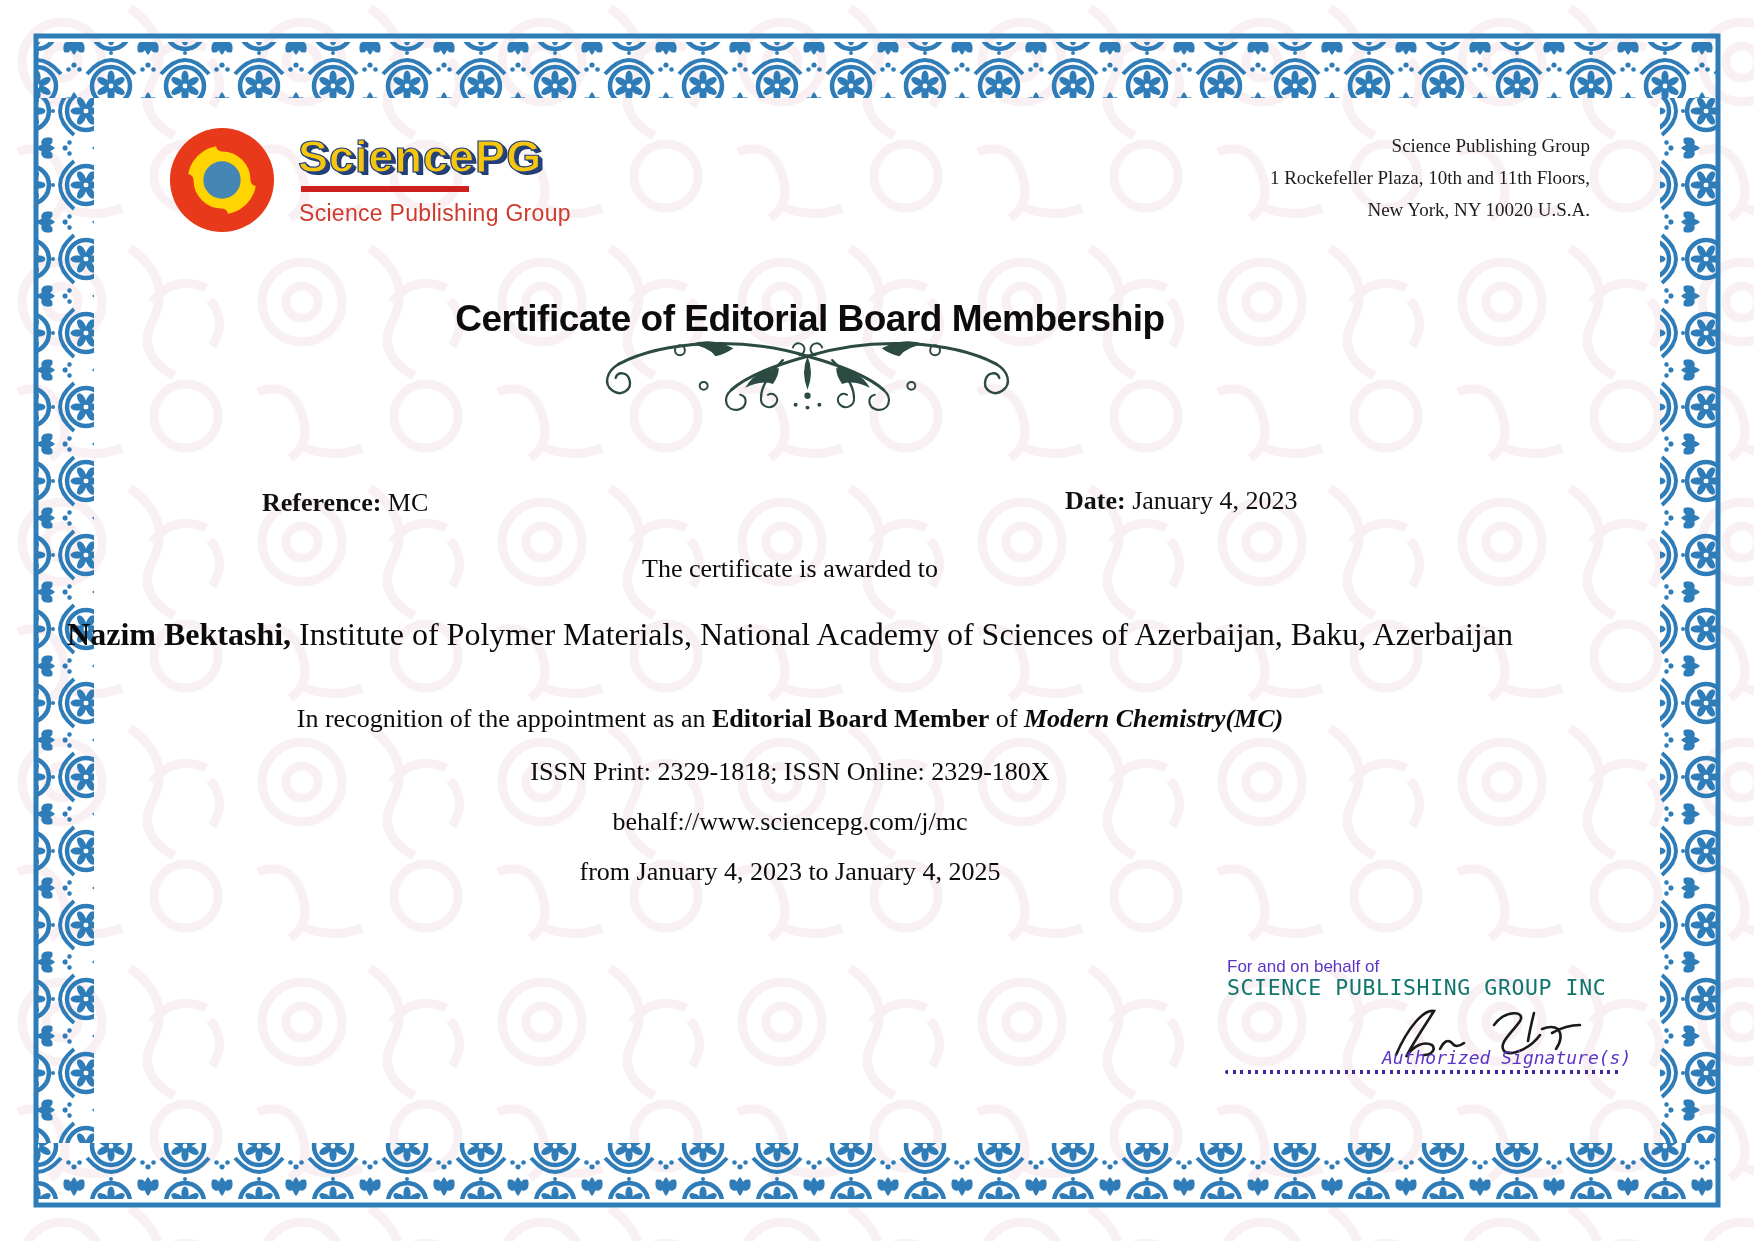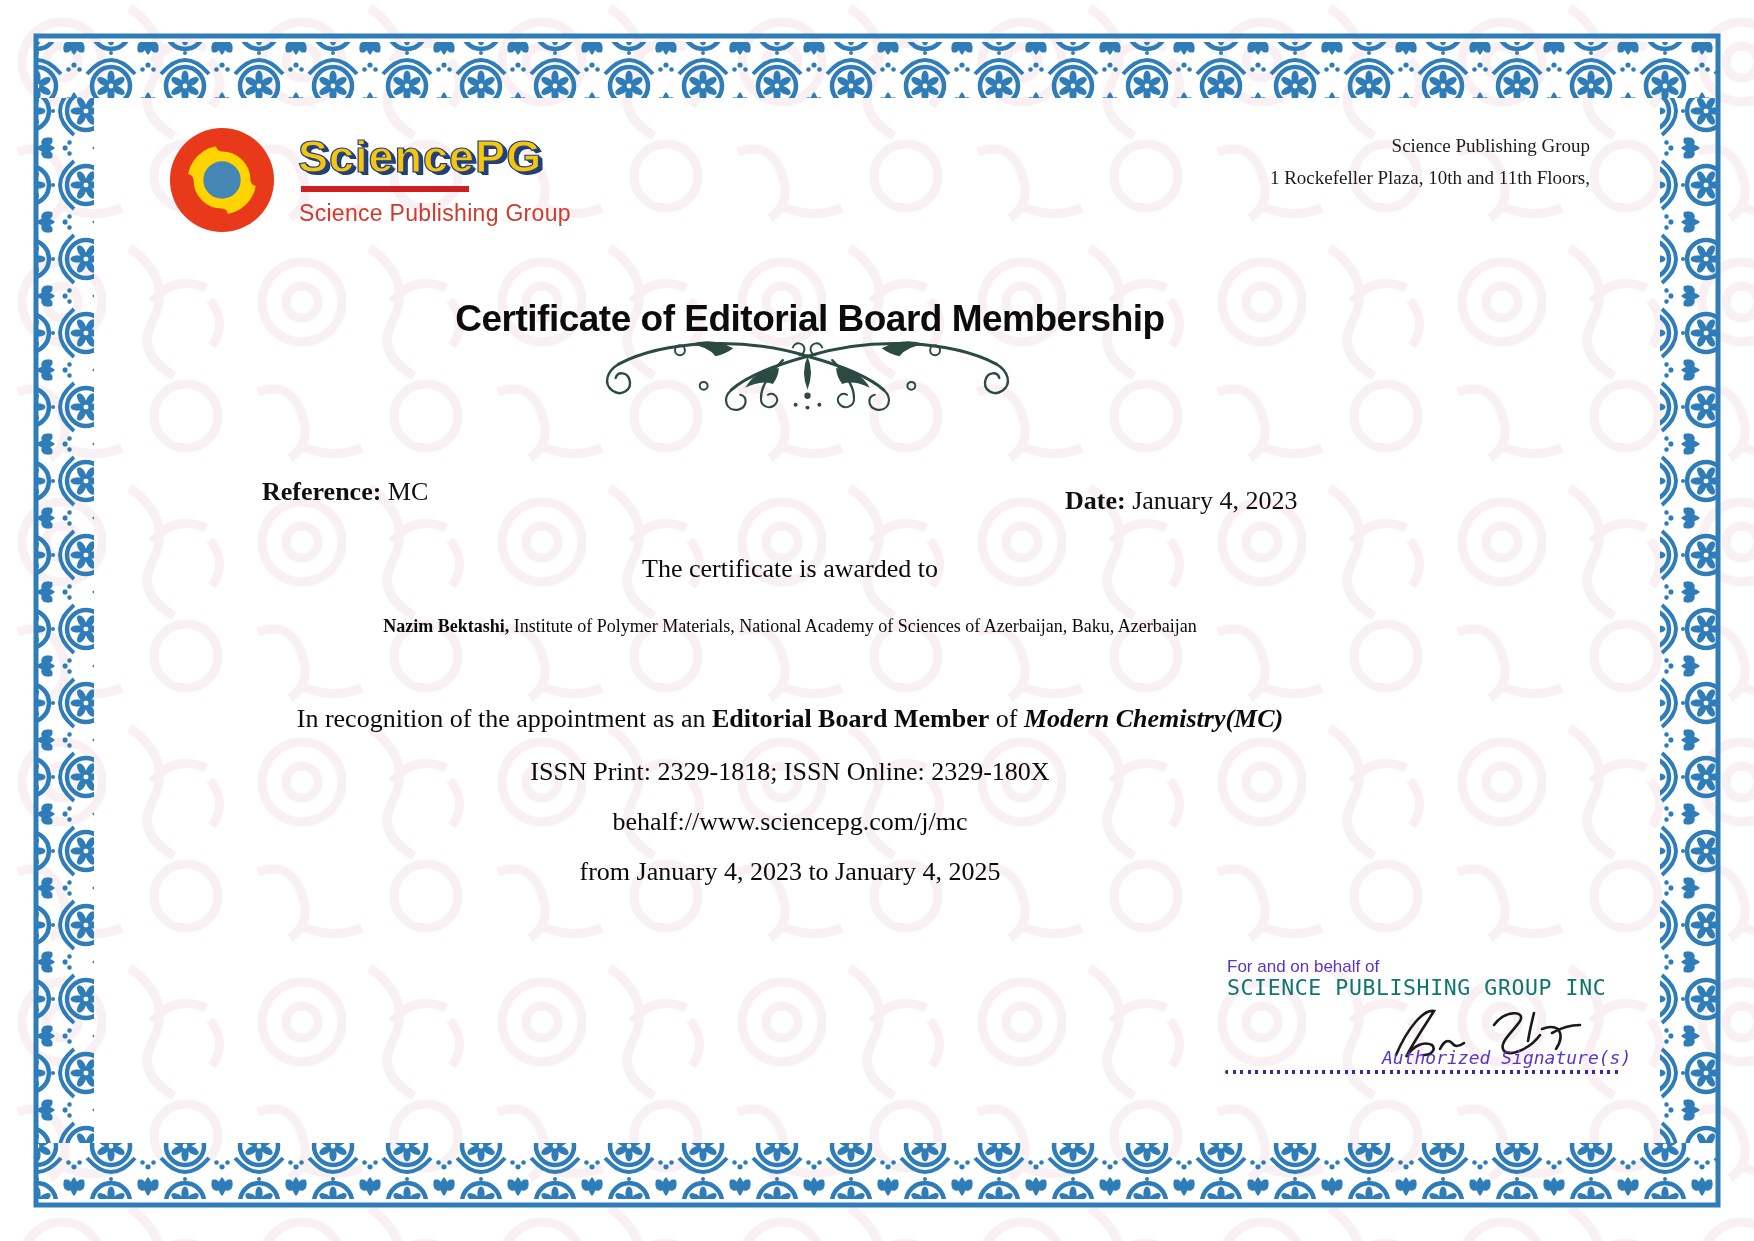--- a/index.html
+++ b/index.html
@@ -31,29 +31,29 @@
   }
   
   .center-col{position:absolute;left:0;width:1580px;text-align:center;}
   .title-line{
     top:298px;font-family:"Liberation Sans", sans-serif;font-weight:bold;
     font-size:37px;letter-spacing:-0.5px;color:#0c0c0c;left:20px;
   }
   .flourish{position:absolute;left:585px;top:334px;width:445px;height:80px;}
   .body-line{font-size:26px;color:#0b0b0b;}
   .l-awarded{top:554px;}
-  .l-awardee{top:616px;font-size:18px;}
+  .l-awardee{top:616px;font-size:32px;}
   .l-recognition{top:704px;}
   .l-issn{top:757px;}
   .l-url{top:807px;}
   .l-term{top:857px;}
   .b{font-weight:bold;}
   .bi{font-weight:bold;font-style:italic;text-align:center;}
   
-  .ref{position:absolute;left:262px;top:477px;font-size:26px;}
+  .ref{position:absolute;left:262px;top:488px;font-size:26px;}
   .date{position:absolute;left:1065px;top:486px;font-size:26px;}
   
   .stamp1{
     position:absolute;left:1227px;top:957px;
     font-family:Liberation Sans, sans-serif;font-size:17px;color:#5b33c6;
   }
   .stamp2{
     position:absolute;left:1227px;top:975px;
     font-family:"DejaVu Sans Mono", monospace;font-size:21.5px;letter-spacing:0.6px;color:#0f766e;
   }
@@ -145,20 +145,21 @@
       <circle cx="55" cy="55" r="19" fill="#4586b5"></circle>
     </svg>
     <div class="brand">SciencePG</div>
     <div class="brand-underline"></div>
     <div class="tagline">Science Publishing Group</div>
   </div>
 
   <div class="address">
     <div>Science Publishing Group</div>
     <div>1 Rockefeller Plaza, 10th and 11th Floors,</div>
+    <div>New York, NY 10020 U.S.A.</div>
   </div>
 
   <div class="center-col title-line">Certificate of Editorial Board Membership</div>
 
   <svg class="flourish" viewBox="0 0 450 80">
     <g id="fl-half">
       <g stroke="#2b4a42" fill="none" stroke-width="3" stroke-linecap="round">
         <path d="M225,22 C160,2 80,6 34,30"></path>
         <path d="M34,30 c-12,7 -16,20 -6,27 c9,6 20,-1 17,-11 c-2,-8 -12,-9 -14,-2" stroke-width="2.4"></path>
         <path d="M225,22 C196,30 166,40 148,56"></path>

